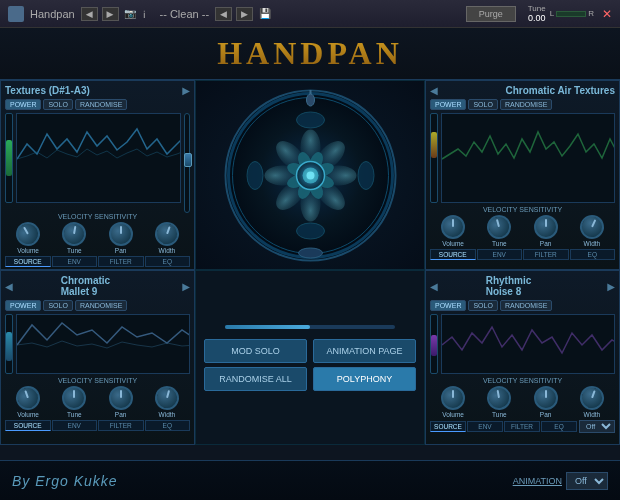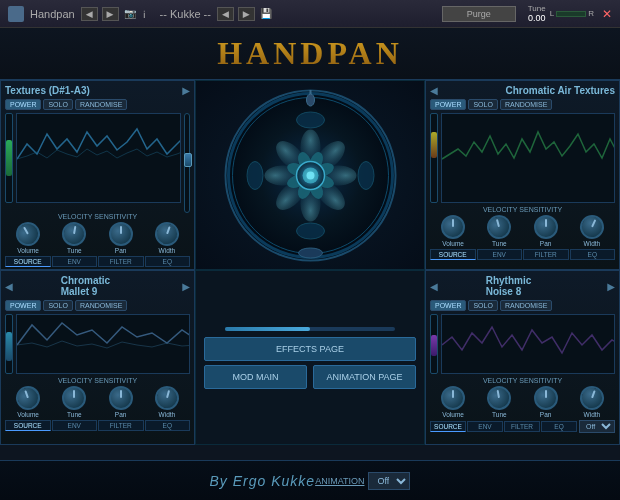--- a/index.html
+++ b/index.html
@@ -20,21 +20,21 @@
       padding: 0 8px;
       border-bottom: 1px solid #333;
       justify-content: space-between;
     }
     .title-bar-left { display: flex; align-items: center; gap: 6px; }
     .title-bar-icon { width: 16px; height: 16px; background: #4a6a8a; border-radius: 2px; }
     .title-bar-text { color: #aaa; font-size: 11px; }
     .title-bar-nav { display: flex; gap: 4px; align-items: center; }
     .nav-btn { background: #333; border: 1px solid #555; color: #aaa; font-size: 9px; padding: 1px 4px; cursor: pointer; }
     .title-bar-right { display: flex; align-items: center; gap: 4px; }
-    .purge-btn { background: #444; border: 1px solid #666; color: #aaa; font-size: 9px; padding: 2px 24px; cursor: pointer; margin-left: 12px; }
+    .purge-btn { background: #444; border: 1px solid #666; color: #aaa; font-size: 9px; padding: 2px 12px; cursor: pointer; margin-left: 12px; }
     .tune-panel { display: flex; flex-direction: column; align-items: center; margin-left: 8px; }
     .tune-label { color: #aaa; font-size: 8px; }
     .tune-value { color: #fff; font-size: 9px; }
     .lr-bar { display: flex; gap: 2px; align-items: center; }
     .lr-text { color: #aaa; font-size: 8px; }
     .close-btn { color: #f66; font-size: 12px; cursor: pointer; margin-left: 4px; }
 
     .header {
       background: linear-gradient(to bottom, #0d1520, #0a1018);
       height: 52px;
@@ -260,21 +260,21 @@
       background: linear-gradient(to right, #2a7aaa, #4aaadd);
       border-radius: 2px;
     }
 
     
     .footer {
       background: linear-gradient(to bottom, #060e18, #040a12);
       height: 40px;
       display: flex;
       align-items: center;
-      justify-content: center;
+      justify-content: space-between;
       padding: 0 12px;
       border-top: 1px solid #1a3a5a;
     }
     .footer-brand {
       font-size: 14px;
       color: #5a9aba;
       font-style: italic;
       letter-spacing: 1px;
     }
     .animation-ctrl {
@@ -298,21 +298,21 @@
 <div class="title-bar">
   <div class="title-bar-left">
     <div class="title-bar-icon"></div>
     <span class="title-bar-text">Handpan</span>
     <div class="title-bar-nav">
       <button class="nav-btn">◀</button>
       <button class="nav-btn">▶</button>
     </div>
     <span class="title-bar-text" style="font-size:10px;">📷</span>
     <span class="title-bar-text" style="font-size:10px;">ℹ</span>
-    <span class="title-bar-text" style="margin-left:8px;">-- Kukke --</span>
+    <span class="title-bar-text" style="margin-left:8px;">-- Clean --</span>
     <div class="title-bar-nav">
       <button class="nav-btn">◀</button>
       <button class="nav-btn">▶</button>
     </div>
     <span class="title-bar-text" style="font-size:10px;">💾</span>
   </div>
   <div class="title-bar-right">
     <button class="purge-btn">Purge</button>
     <div class="tune-panel">
       <span class="tune-label">Tune</span>
@@ -542,25 +542,28 @@
       <button class="tab-btn">FILTER</button>
       <button class="tab-btn">EQ</button>
     </div>
   </div>
 
   <div class="center-bottom">
     <div class="progress-bar">
       <div class="progress-fill"></div>
     </div>
     <div class="page-btns-row">
-      <button class="page-btn">EFFECTS PAGE</button>
     </div>
     <div class="page-btns-row">
-      <button class="page-btn">MOD MAIN</button>
+      <button class="page-btn">MOD SOLO</button>
       <button class="page-btn">ANIMATION PAGE</button>
+    </div>
+    <div class="page-btns-row">
+      <button class="page-btn">RANDOMISE ALL</button>
+      <button class="page-btn active">POLYPHONY</button>
     </div>
   </div>
 
   <div class="module-panel">
     <div class="module-header">
       <span class="module-arrow">◀</span>
       <span class="module-title">Rhythmic Noise 8</span>
       <span class="module-arrow">▶</span>
     </div>
     <div class="controls-row">

